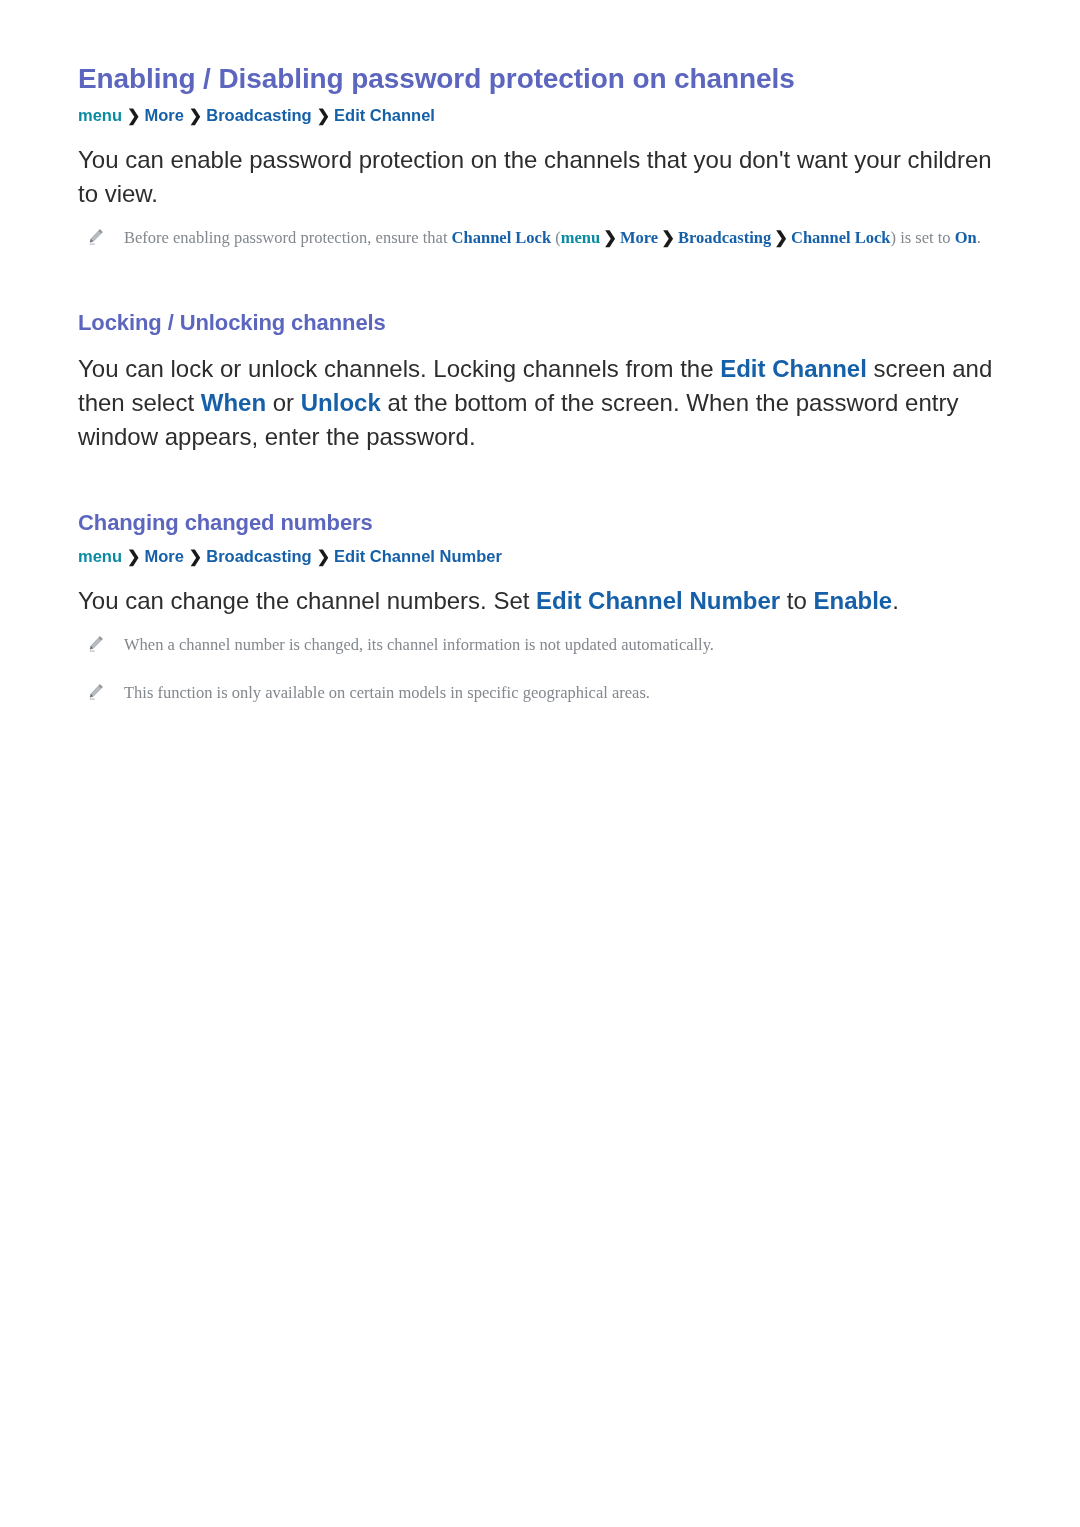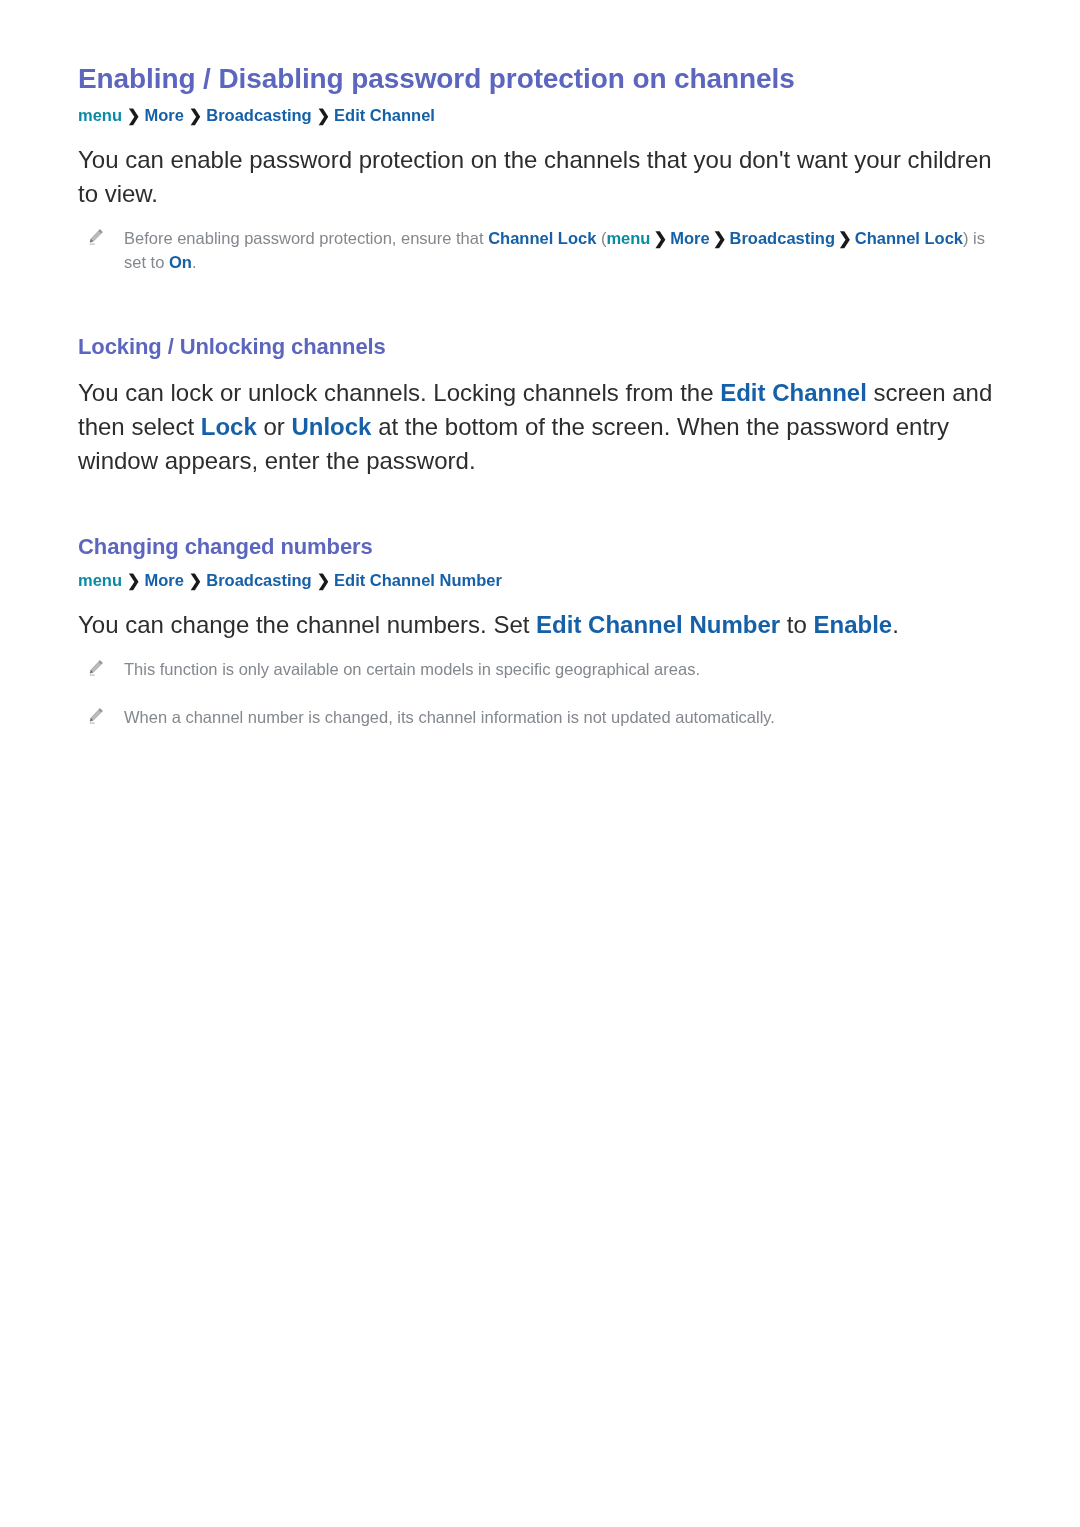--- a/index.html
+++ b/index.html
@@ -94,21 +94,21 @@
     font-weight: bold;
   }
   .note .chev {
     color: #1a1a1a;
     font-weight: bold;
     padding: 0 3px;
   }
 
   .sec-2 { margin-top: 60px; }
   .sec-3 { margin-top: 56px; }
-  .notes-block { margin-top: 8px; }
+  .notes-block { margin-top: 8px; font-family: Liberation Serif, serif; }
   .notes-block .note + .note { margin-top: 24px; }
 </style>
 </head>
 <body>
 
 <div class="page">
 
   <div class="sec-1">
     <h1 class="section-heading">Enabling / Disabling password protection on channels</h1>
 
@@ -129,21 +129,21 @@
           </svg>
         </span>
         <span class="note-text"><span>Before enabling password protection, ensure that </span><span class="hl-blue">Channel Lock</span><span> (</span><span class="hl-teal">menu</span><span class="chev">❯</span><span class="hl-blue">More</span><span class="chev">❯</span><span class="hl-blue">Broadcasting</span><span class="chev">❯</span><span class="hl-blue">Channel Lock</span><span>) is set to </span><span class="hl-blue">On</span><span>.</span></span>
       </div>
     </div>
   </div>
 
   <div class="sec-2">
     <h1 class="section-heading">Locking / Unlocking channels</h1>
 
-    <p class="body-text"><span>You can lock or unlock channels. Locking channels from the </span><span class="hl">Edit Channel</span><span> screen and then select </span><span class="hl">Lock</span><span> or </span><span class="hl">Unlock</span><span> at the bottom of the screen. When the password entry window appears, enter the password.</span></p>
+    <p class="body-text"><span>You can lock or unlock channels. Locking channels from the </span><span class="hl">Edit Channel</span><span> screen and then select </span><span class="hl">When</span><span> or </span><span class="hl">Unlock</span><span> at the bottom of the screen. When the password entry window appears, enter the password.</span></p>
   </div>
 
   <div class="sec-3">
     <h1 class="section-heading">Changing changed numbers</h1>
 
     <div class="breadcrumb">
       <span class="crumb-menu">menu</span><span class="chev">❯</span><span class="crumb">More</span><span class="chev">❯</span><span class="crumb">Broadcasting</span><span class="chev">❯</span><span class="crumb">Edit Channel Number</span>
     </div>
 
     <p class="body-text"><span>You can change the channel numbers. Set </span><span class="hl">Edit Channel Number</span><span> to </span><span class="hl">Enable</span><span>.</span></p>
@@ -151,30 +151,30 @@
     <div class="notes-block">
       <div class="note">
         <span class="pencil-icon">
           <svg width="20" height="20" viewBox="0 0 20 20" aria-hidden="true">
             <path d="M13.9 2.6 L16.4 5.1 L7.2 14.3 L4.1 15.2 L4.9 12.0 Z" fill="#b7bcc1" stroke="#9aa0a6" stroke-width="0.8" stroke-linejoin="round"></path>
             <path d="M4.9 12.0 L7.2 14.3 L4.1 15.2 Z" fill="#6f757b"></path>
             <path d="M13.9 2.6 L16.4 5.1 L15.1 6.4 L12.6 3.9 Z" fill="#8f959b"></path>
             <rect x="3.6" y="16.4" width="5.2" height="1.4" fill="#c3c8cc"></rect>
           </svg>
         </span>
-        <span class="note-text">This function is only available on certain models in specific geographical areas.</span>
+        <span class="note-text">When a channel number is changed, its channel information is not updated automatically.</span>
       </div>
 
       <div class="note">
         <span class="pencil-icon">
           <svg width="20" height="20" viewBox="0 0 20 20" aria-hidden="true">
             <path d="M13.9 2.6 L16.4 5.1 L7.2 14.3 L4.1 15.2 L4.9 12.0 Z" fill="#b7bcc1" stroke="#9aa0a6" stroke-width="0.8" stroke-linejoin="round"></path>
             <path d="M4.9 12.0 L7.2 14.3 L4.1 15.2 Z" fill="#6f757b"></path>
             <path d="M13.9 2.6 L16.4 5.1 L15.1 6.4 L12.6 3.9 Z" fill="#8f959b"></path>
             <rect x="3.6" y="16.4" width="5.2" height="1.4" fill="#c3c8cc"></rect>
           </svg>
         </span>
-        <span class="note-text">When a channel number is changed, its channel information is not updated automatically.</span>
+        <span class="note-text">This function is only available on certain models in specific geographical areas.</span>
       </div>
     </div>
   </div>
 
 </div>
 
 </body></html>

